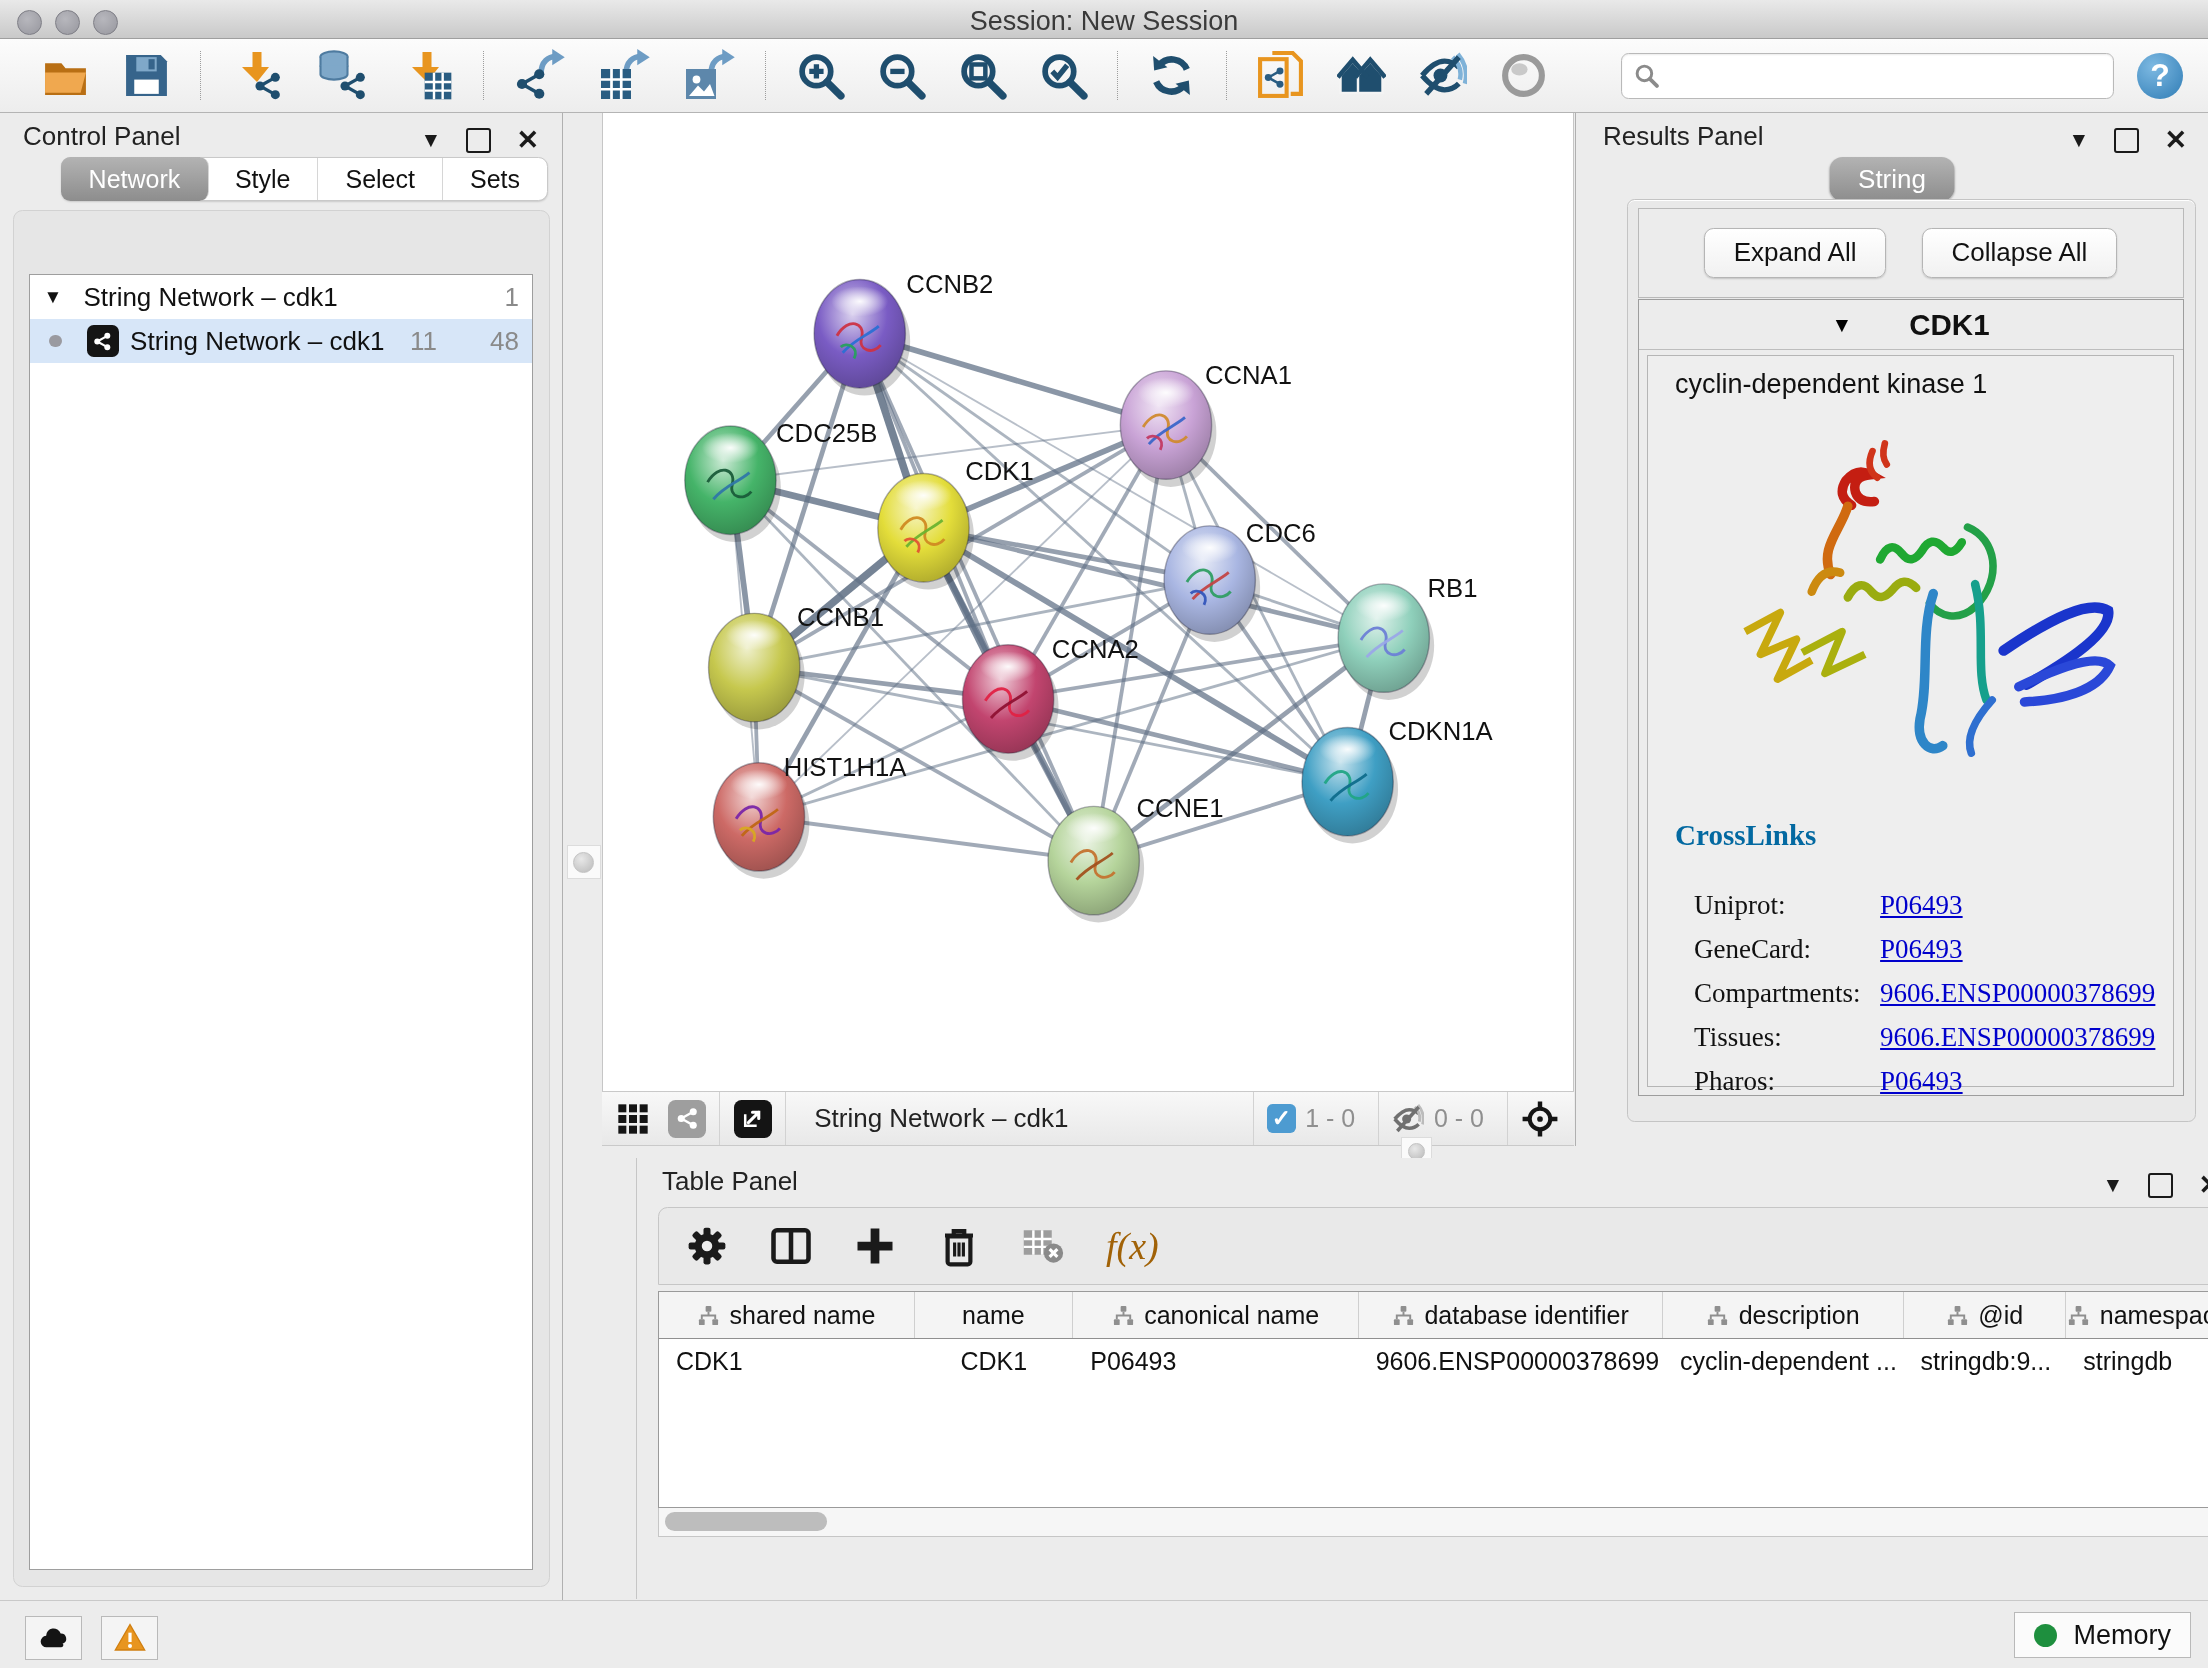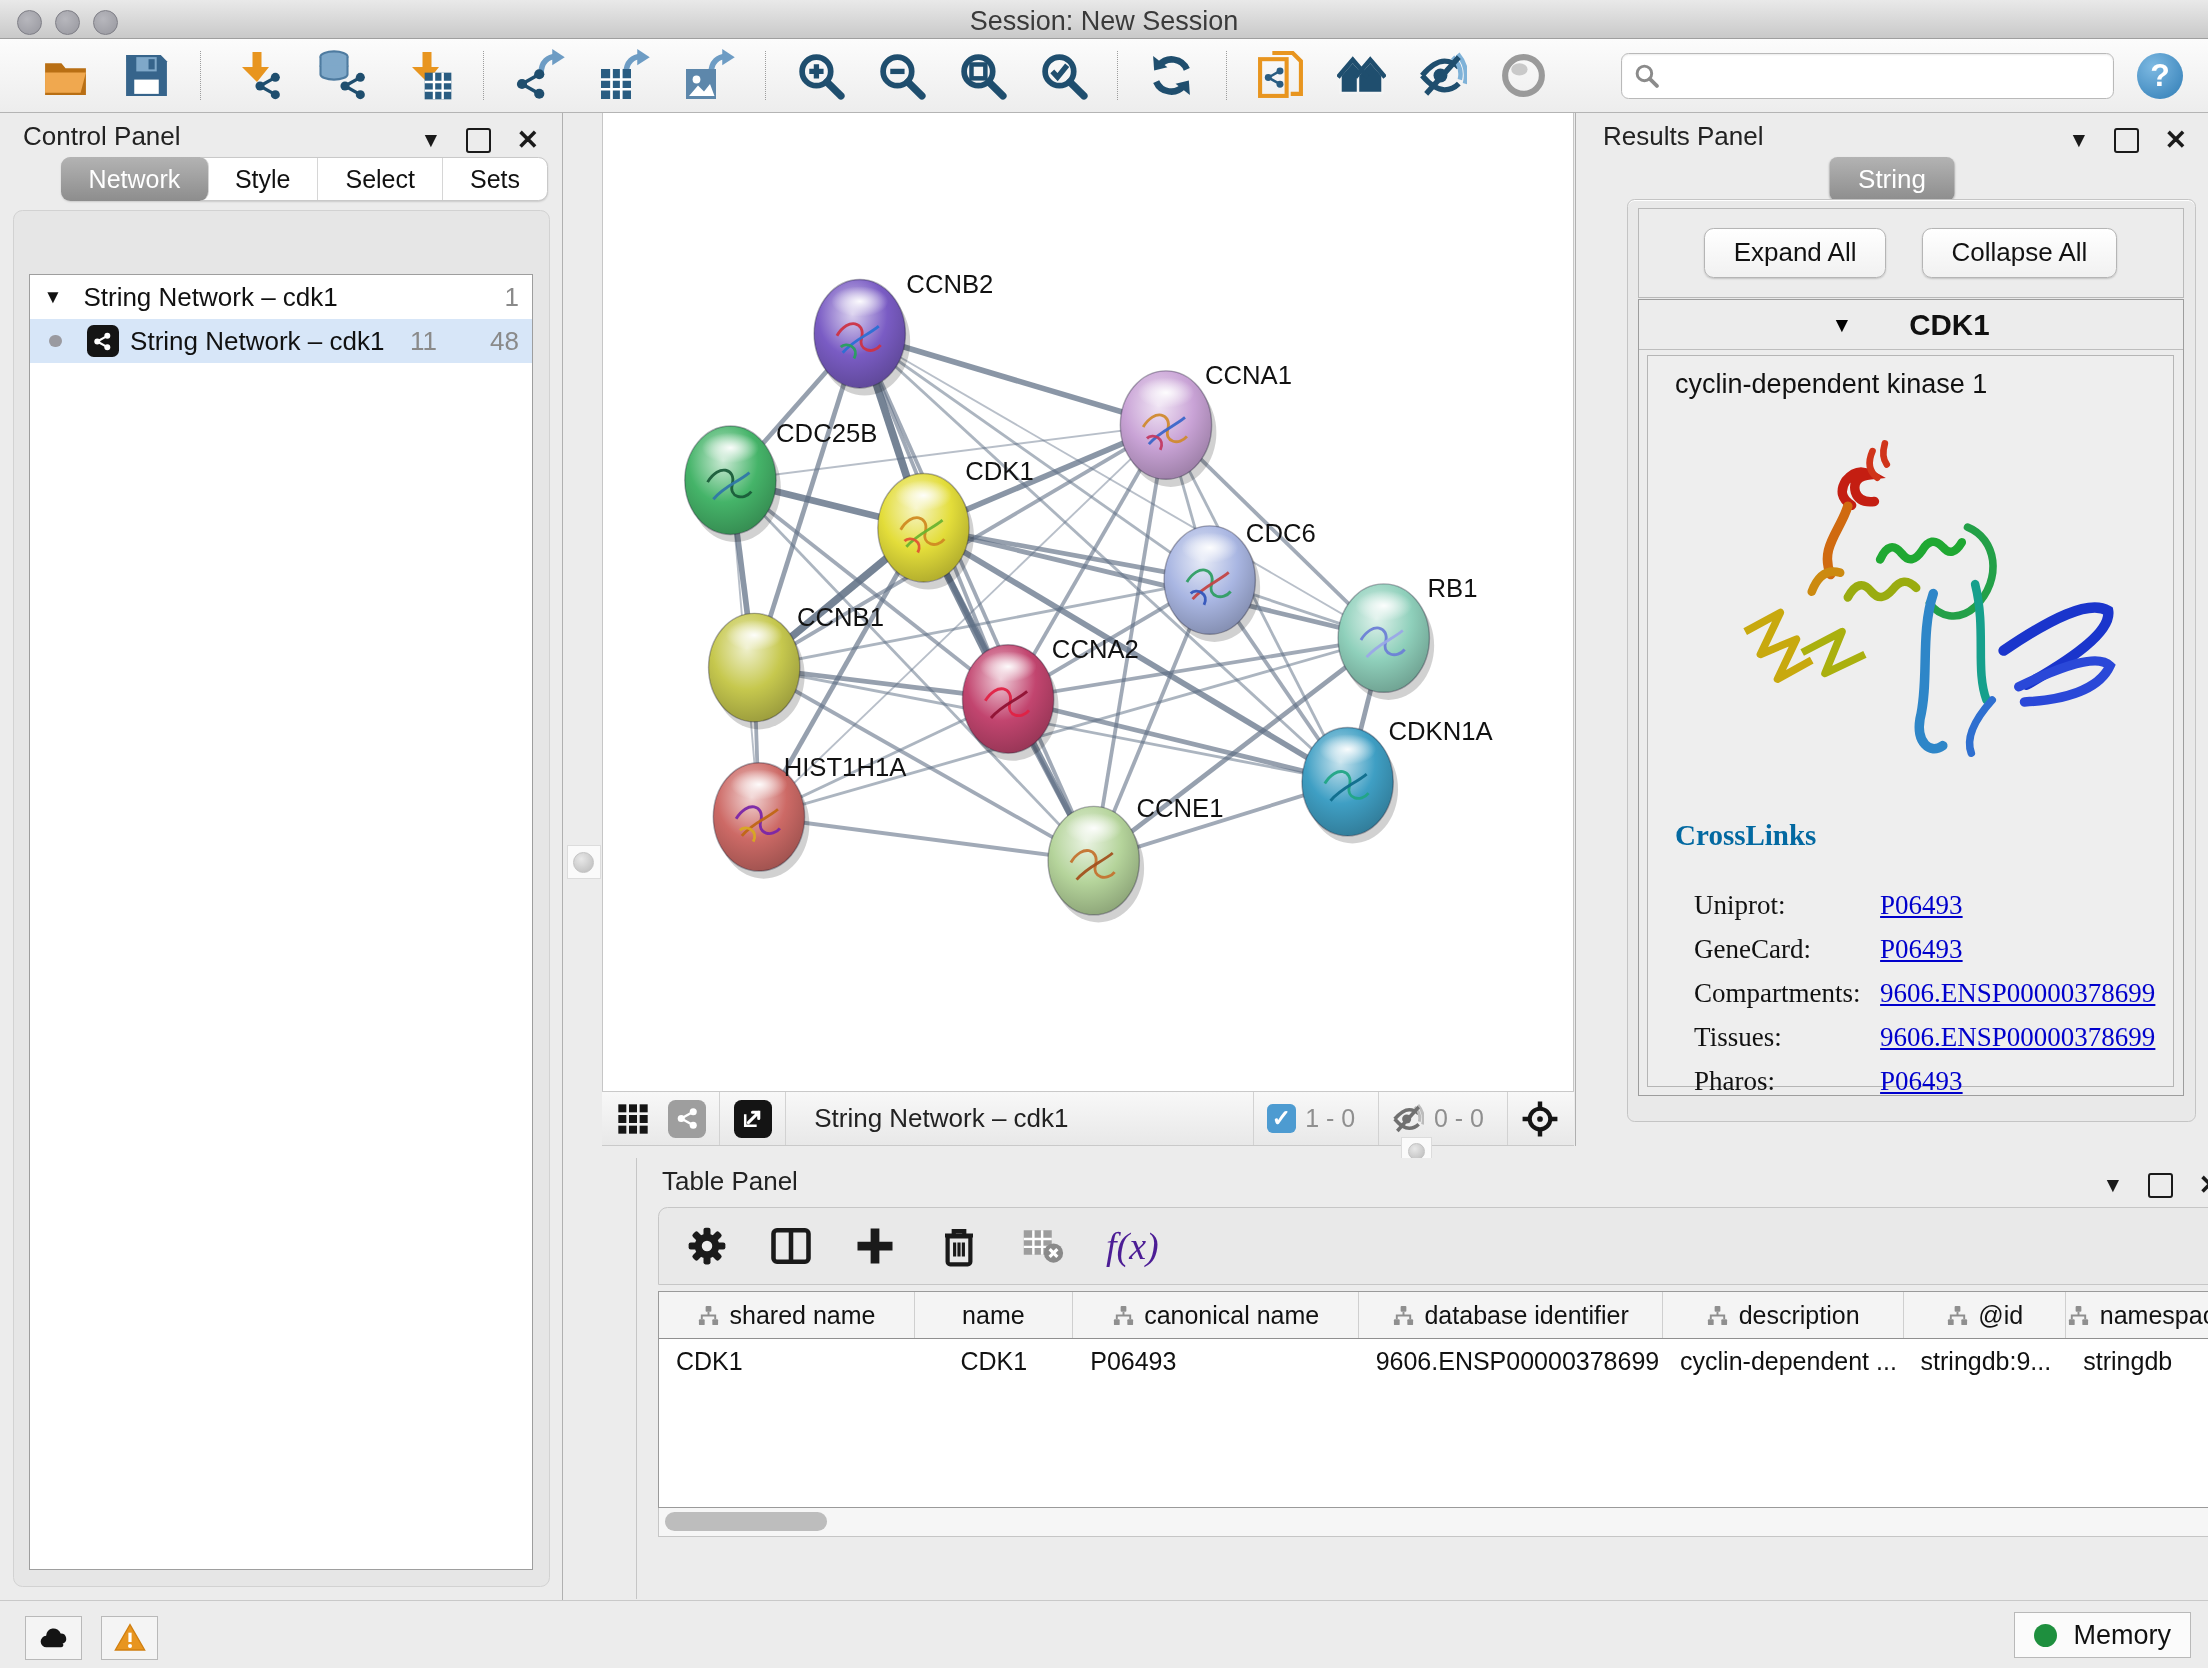--- a/index.html
+++ b/index.html
@@ -56,21 +56,21 @@
   #net-canvas{left:602px;top:113px;width:972px;height:978px;background:#fff;border-left:1px solid #c6c6c6;border-right:1px solid #c6c6c6;box-sizing:border-box;}
   #net-toolbar{left:602px;top:1091px;width:972px;height:55px;background:linear-gradient(#f8f8f8,#e8e8e8);border-top:1px solid #c9c9c9;border-bottom:1px solid #c9c9c9;display:flex;align-items:center;box-sizing:border-box;padding:0 15px;}
   .ntb-sep{width:0;height:53px;border-left:1px solid #d2d2d2;margin:0 13.3px;}
   .ntb-chip{width:38px;height:38px;border-radius:7.6px;display:flex;align-items:center;justify-content:center;}
   .ntb-chip svg{width:25px;height:25px;color:#fff;}
   #ntb-title{font-size:26px;color:#222;margin-left:15px;flex:1;}
   .ntb-count{font-size:25px;color:#8f8f8f;margin:0 9.5px;}
   #ntb-check{width:28.5px;height:28.5px;border-radius:5.7px;background:#4d9bd1;color:#fff;font-size:23px;font-weight:bold;display:flex;align-items:center;justify-content:center;}
   
   #results-panel{left:1575px;top:113px;width:633px;height:1033px;background:#ececec;border-left:1.9px solid #b0b0b0;box-sizing:border-box;}
-  #rp-tab{position:absolute;left:50%;transform:translateX(-50%);top:44px;background:linear-gradient(#b3b3b3,#8d8d8d);color:#fff;font-size:26px;padding:6.7px 28.5px;border-radius:8px;box-shadow:0 1px 1.9px rgba(0,0,0,.25);}
+  #rp-tab{position:absolute;left:50%;transform:translateX(-50%);top:44px;background:linear-gradient(#b3b3b3,#8d8d8d);color:#fff;font-size:26px;padding:6.7px 28.5px;border-radius:13px;box-shadow:0 1px 1.9px rgba(0,0,0,.25);}
   #rp-box{position:absolute;left:51px;top:86px;width:567px;height:921px;background:#e9e9e9;border:1.9px solid #c4c4c4;border-radius:7.6px;box-shadow:inset 0 1px 0 #fff;}
   #rp-btnbox{position:absolute;left:9.5px;top:7.6px;width:544px;height:88px;border:1px solid #b9b9b9;background:#ececec;display:flex;align-items:center;justify-content:center;gap:36px;}
   .rp-btn{background:linear-gradient(#ffffff,#f1f1f1);border:1px solid #b5b5b5;border-radius:9.5px;font-size:26px;color:#111;padding:8.6px 28.5px;box-shadow:0 1px 1.9px rgba(0,0,0,.18);}
   #rp-gene-box{position:absolute;left:9.5px;top:99px;width:544px;height:795px;border:1px solid #9d9d9d;background:#ececec;}
   #rp-gene-head{height:49px;display:flex;align-items:center;justify-content:center;gap:57px;border-bottom:1px solid #bdbdbd;}
   #rp-gene-head .caret{font-size:21px;}
   #rp-gene-name{font-size:29.5px;font-weight:bold;color:#111;}
   #rp-gene-inner{position:absolute;left:8.6px;top:55px;width:525px;height:730px;border:1px solid #b5b5b5;background:#eeeeee;}
   #rp-desc{font-size:27px;color:#111;padding:13.3px 0 0 27px;}
   #protein-img{position:absolute;left:42px;top:59px;width:441px;height:361px;}
@@ -79,21 +79,21 @@
   .xl-row{display:flex;font-family:"Liberation Serif",serif;font-size:27px;height:44px;align-items:center;}
   .xl-label{width:186px;color:#111;}
   .xl-link{color:#0000cc;text-decoration:underline;white-space:nowrap;}
   
   #hsplit{left:602px;top:1146px;width:1606px;height:12.4px;background:#ececec;}
   #table-panel{left:636px;top:1158px;width:1606px;height:441px;background:#ececec;border-left:1px solid #c6c6c6;box-sizing:border-box;}
   #tp-toolbar{position:absolute;left:21px;top:49px;width:1574px;height:78px;background:#e9e9e9;border:1px solid #c6c6c6;border-radius:9.5px 9.5px 0 0;display:flex;align-items:center;padding:0 27px;box-sizing:border-box;gap:42px;}
   .tp-ic{width:42px;height:42px;color:#1a1a1a;}
   .tp-ic svg{width:100%;height:100%;}
   .tp-ic.gray{color:#9d9d9d;}
-  #fx{font-family:"Liberation Serif",serif;font-style:italic;font-size:38px;color:#4c1d95;}
+  #fx{font-family:"Liberation Serif",serif;font-style:italic;font-size:38px;color:#a16207;}
   #tp-table{position:absolute;left:21px;top:133px;width:1574px;height:217px;background:#fff;border:1px solid #9a9a9a;box-sizing:border-box;overflow:hidden;}
   #tp-header{display:flex;height:46px;background:#f4f4f4;border-bottom:1.9px solid #8f8f8f;text-align:center;}
   .th{display:flex;align-items:center;justify-content:center;gap:9.5px;font-size:25px;color:#111;border-right:1px solid #cfcfcf;box-sizing:border-box;overflow:hidden;white-space:nowrap;}
   .th svg{width:23px;height:23px;color:#8f8f8f;flex:0 0 auto;}
   #tp-row{display:flex;height:44px;align-items:center;}
   .td{font-size:25px;color:#111;box-sizing:border-box;padding:0 17px;overflow:hidden;white-space:nowrap;}
   #tp-hscroll{position:absolute;left:21px;top:350px;width:1574px;height:28.5px;background:#f6f6f6;border:1px solid #c6c6c6;border-top:none;box-sizing:border-box;}
   #tp-thumb{position:absolute;left:5.7px;top:3.8px;width:162px;height:19px;border-radius:9.5px;background:#bdbdbd;}
   #tp-tabs{position:absolute;left:50%;transform:translateX(-50%);top:398px;display:flex;background:#fff;border:1px solid #c9c9c9;border-radius:9.5px;box-shadow:0 1px 1.9px rgba(0,0,0,.2);}
   .tp-tab{padding:6.7px 28.5px;font-size:26px;color:#111;border-right:1px solid #d6d6d6;white-space:nowrap;}

